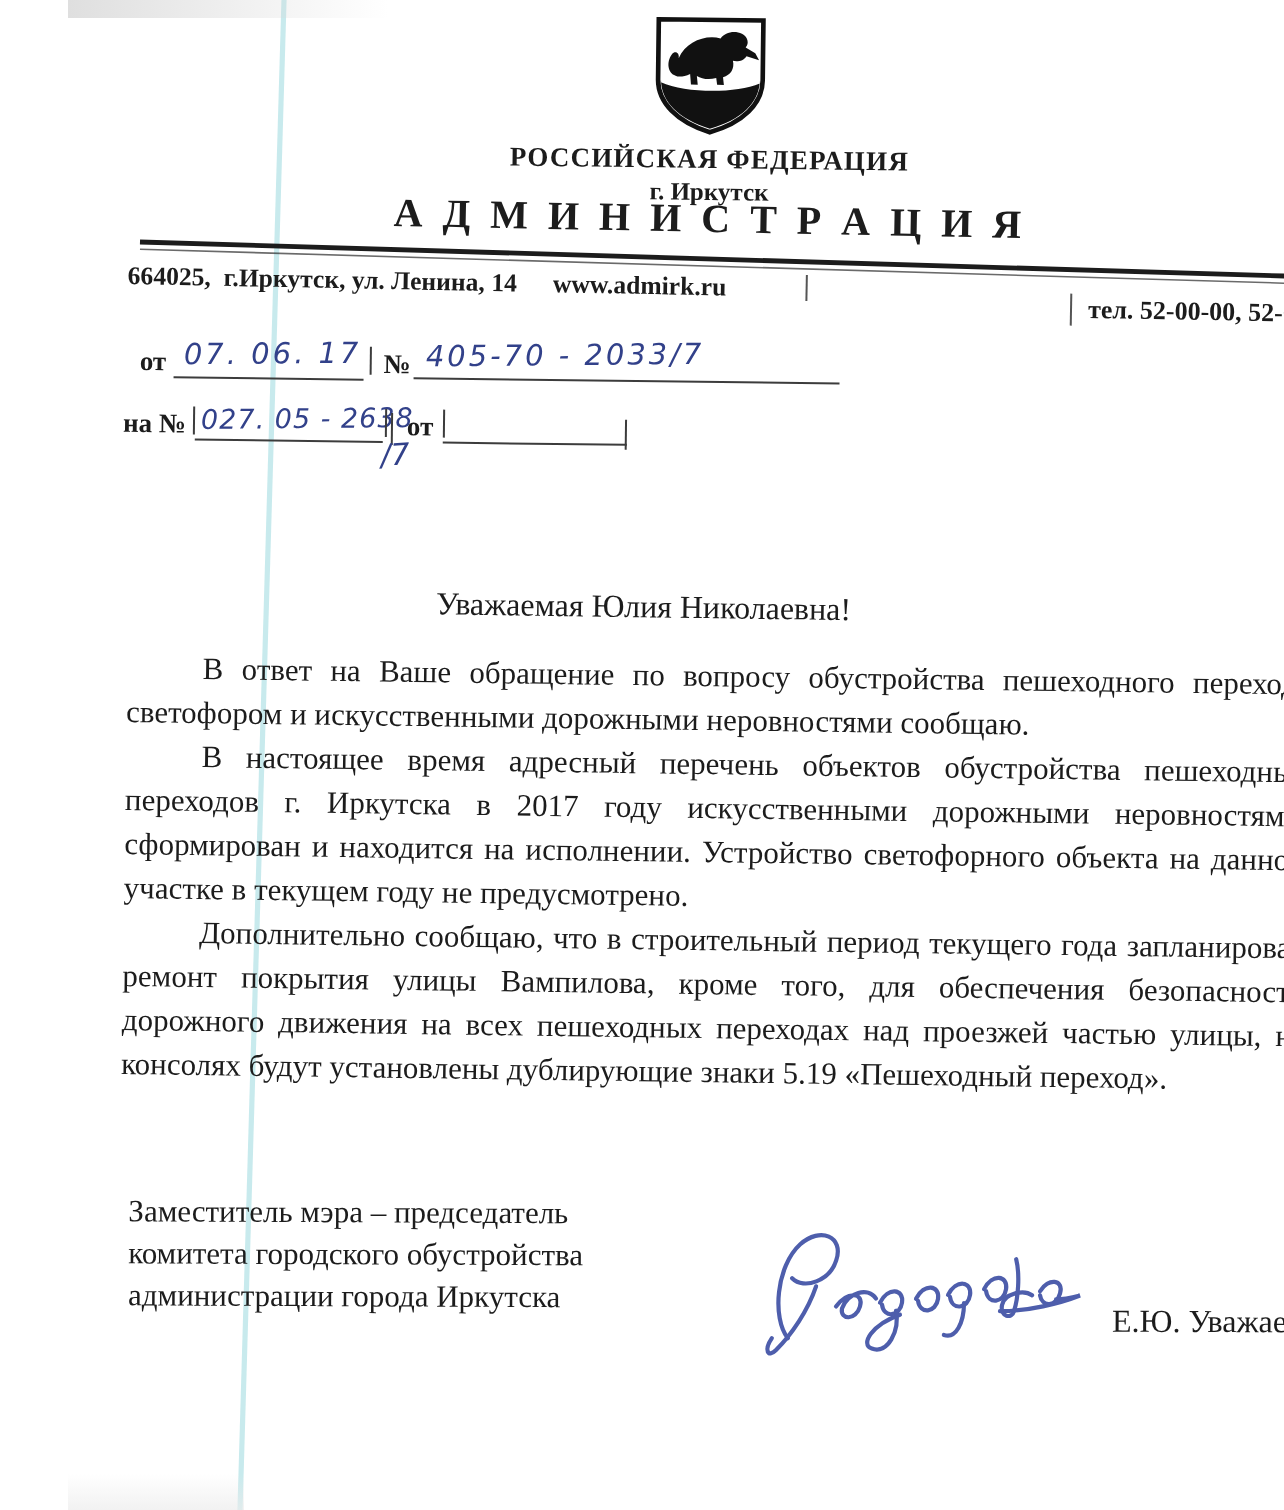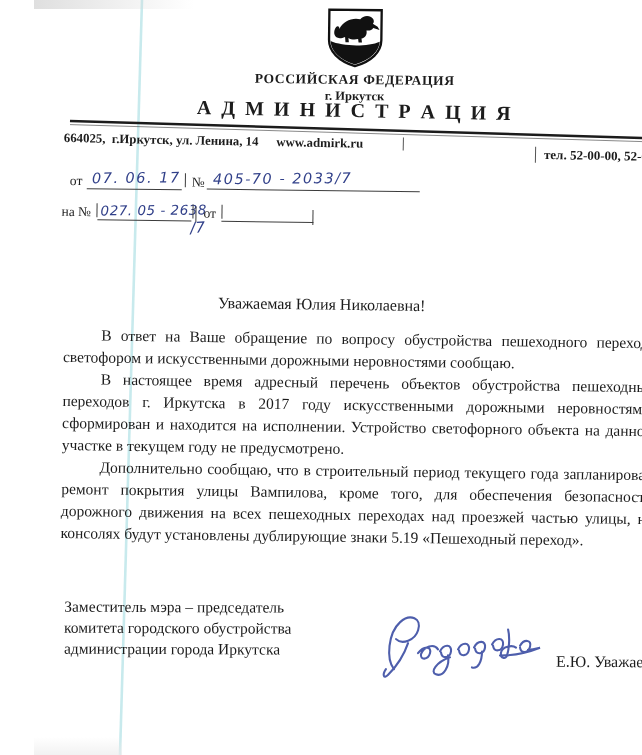--- a/index.html
+++ b/index.html
@@ -28,21 +28,21 @@
   .addr-row{position:absolute;left:30px;top:131px;width:420px;font-size:12.8px;font-weight:600;
     transform:rotate(1.1deg);transform-origin:left top;white-space:pre;}
   .addr-row .website{margin-left:18px;}
   .addr-tick{display:inline-block;margin-left:40px;border-left:1.2px solid #555;height:13px;vertical-align:-2px;}
   .phone{position:absolute;right:4px;top:148px;font-size:13px;font-weight:600;
     padding-left:8px;border-left:1.2px solid #555;transform:rotate(1deg);}
 
   
   .ref{position:absolute;left:0;top:170px;width:642px;height:80px;font-size:13.5px;
     transform:rotate(.7deg);transform-origin:40px 0;}
-  .ref .lbl{position:absolute;font-weight:400;}
+  .ref .lbl{position:absolute;font-weight:700;}
   .field{position:absolute;border-bottom:1.4px solid #3c3c3c;height:20px;}
   .tick{position:absolute;border-left:1.2px solid #3c3c3c;height:14px;}
   .hand{font-family:"DejaVu Sans",sans-serif;font-style:italic;color:#32418a;
     position:absolute;white-space:nowrap;transform:rotate(-1.2deg);}
   .lbl-from1{left:36px;top:3px;}
   .f-date{left:53px;top:-2px;width:95px;}
   .hw-date{left:5px;top:1px;font-size:14.5px;letter-spacing:1.5px;}
   .tick-a{left:151px;top:2px;}
   .lbl-num{left:158px;top:3px;}
   .f-num{left:173px;top:-3px;width:213px;}

